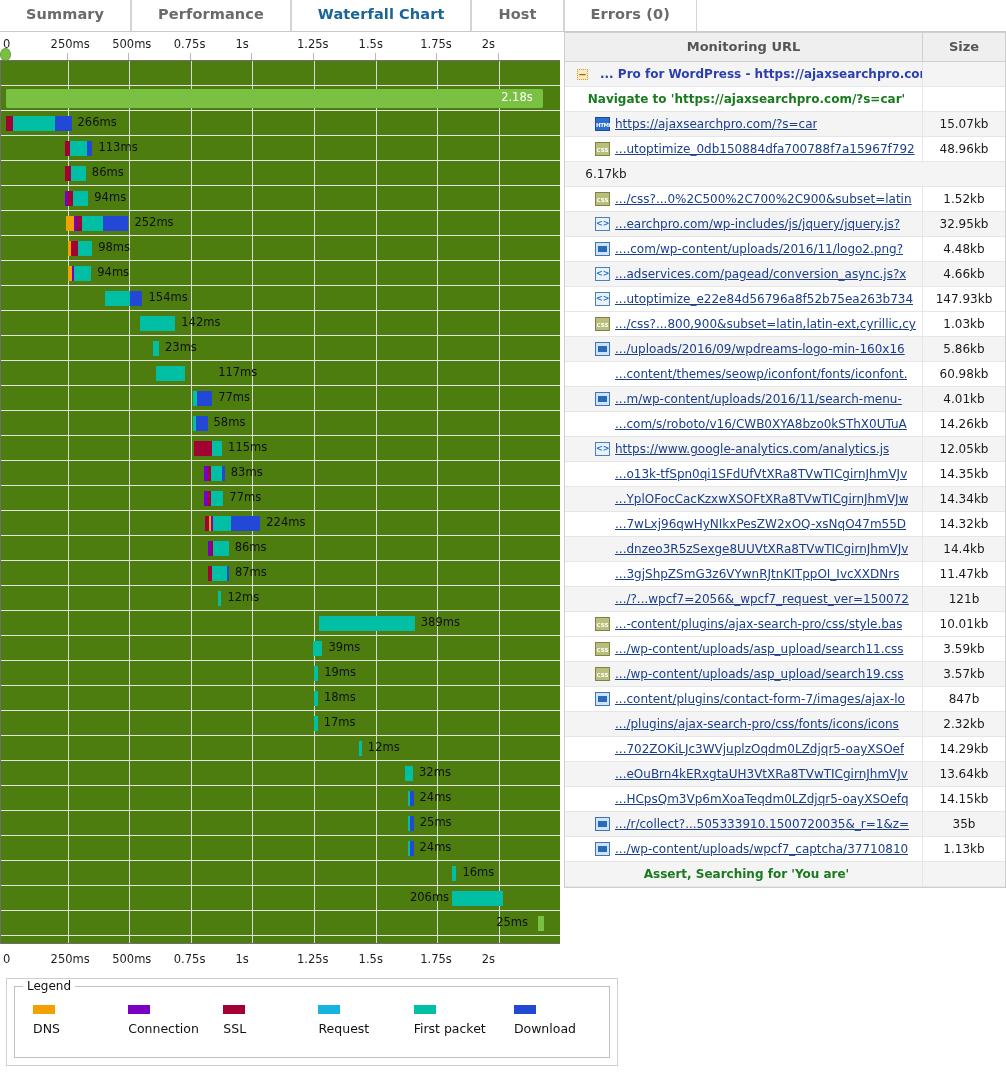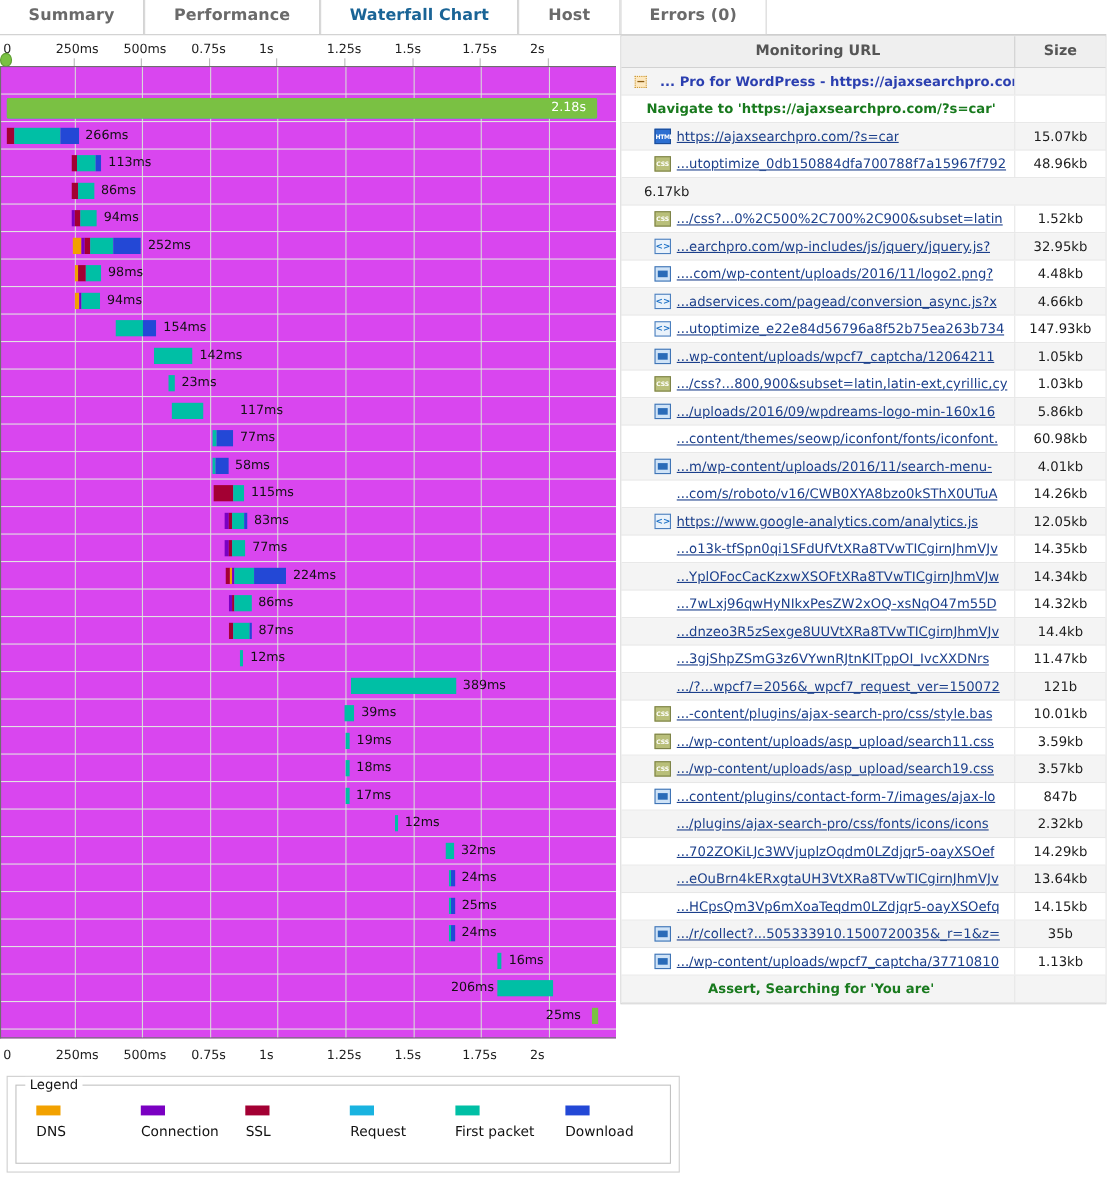--- a/index.html
+++ b/index.html
@@ -71,21 +71,21 @@
     width: 1px;
     background: #b9b9b9;
   }
   #wf-rows {
     position: relative;
     width: 560px;
     height: 884px;
     border-top: 1px solid #6f6f6f;
     border-bottom: 1px solid #6f6f6f;
     border-left: 1px solid #6f6f6f;
-    background: #d946ef;
+    background: #4d7c0f;
   }
   .gridline {
     position: absolute;
     top: 0; bottom: 0;
     width: 1px;
     background: #d8d8d8;
   }
   .wrow {
     position: absolute;
     left: 0;
@@ -636,28 +636,20 @@
           <div class="td-size">4.66kb</div>
         </div>
         <div class="trow">
           <div class="td-url">
             <span class="indent-pad"></span>
             <span class="ic js">&lt;&gt;</span>
             <span class="u-text">...utoptimize_e22e84d56796a8f52b75ea263b734</span>
           </div>
           <div class="td-size">147.93kb</div>
         </div>
-        <div class="trow alt">
-          <div class="td-url">
-            <span class="indent-pad"></span>
-            <span class="ic img"></span>
-            <span class="u-text">...wp-content/uploads/wpcf7_captcha/12064211</span>
-          </div>
-          <div class="td-size">1.05kb</div>
-        </div>
         <div class="trow">
           <div class="td-url">
             <span class="indent-pad"></span>
             <span class="ic css">CSS</span>
             <span class="u-text">.../css?...800,900&amp;subset=latin,latin-ext,cyrillic,cy</span>
           </div>
           <div class="td-size">1.03kb</div>
         </div>
         <div class="trow alt">
           <div class="td-url">

